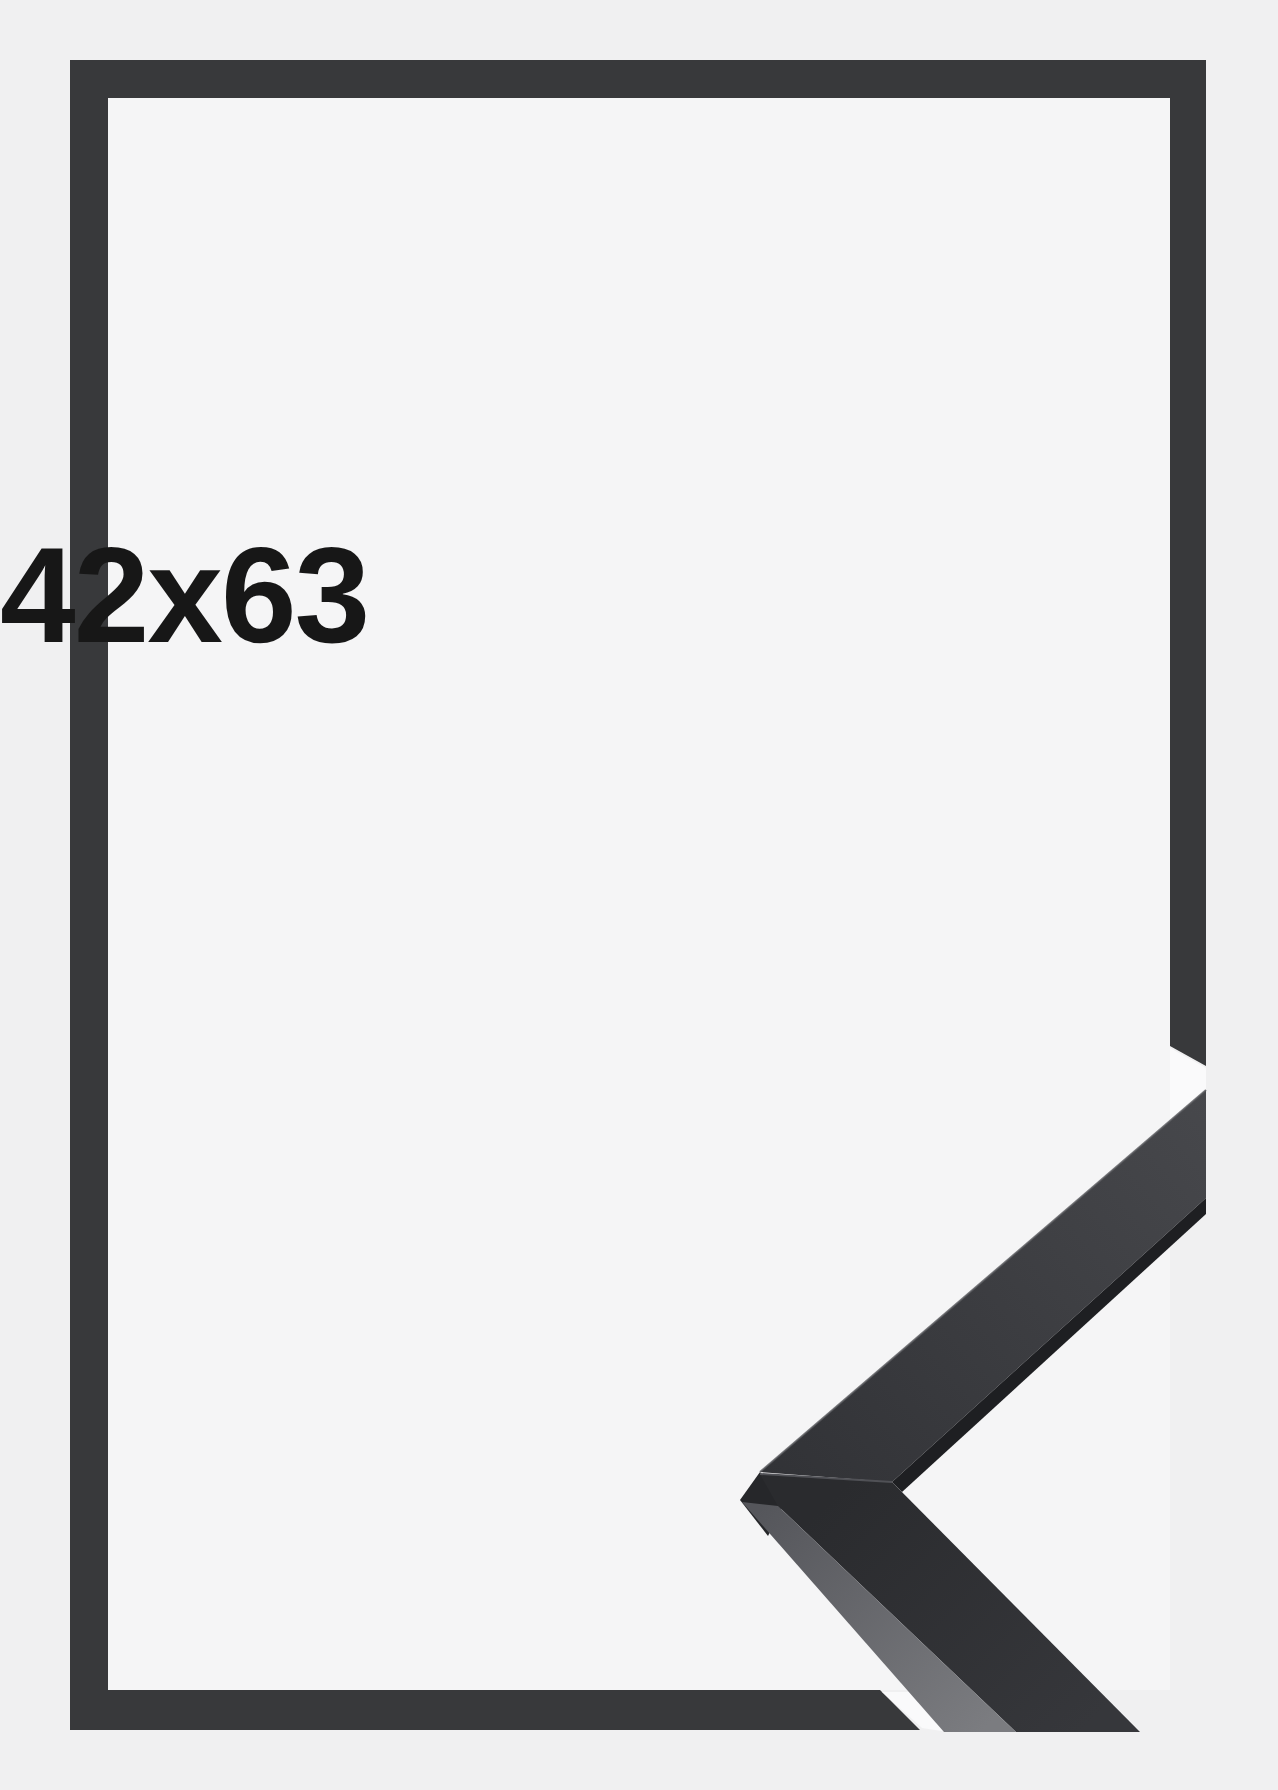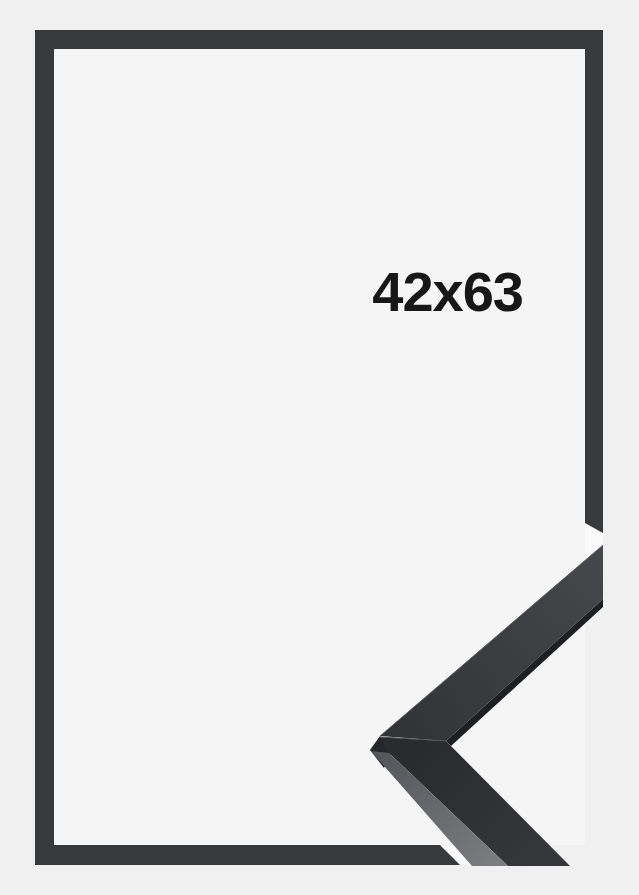--- a/index.html
+++ b/index.html
@@ -31,22 +31,22 @@
     position:absolute;
     left:0; top:0;
     width:639px; height:895px;
     display:block;
   }
   .size-label{
     position:absolute;
     left:0; top:264px;
     width:523px;
     height:100px;
-    text-align:right;
-    font-size:56px;
+    text-align:left;
+    font-size:68px;
     line-height:1;
     font-weight:bold;
     letter-spacing:-1px;
     color:var(--label-text);
     user-select:none;
   }
 </style>
 </head>
 <body>
 

